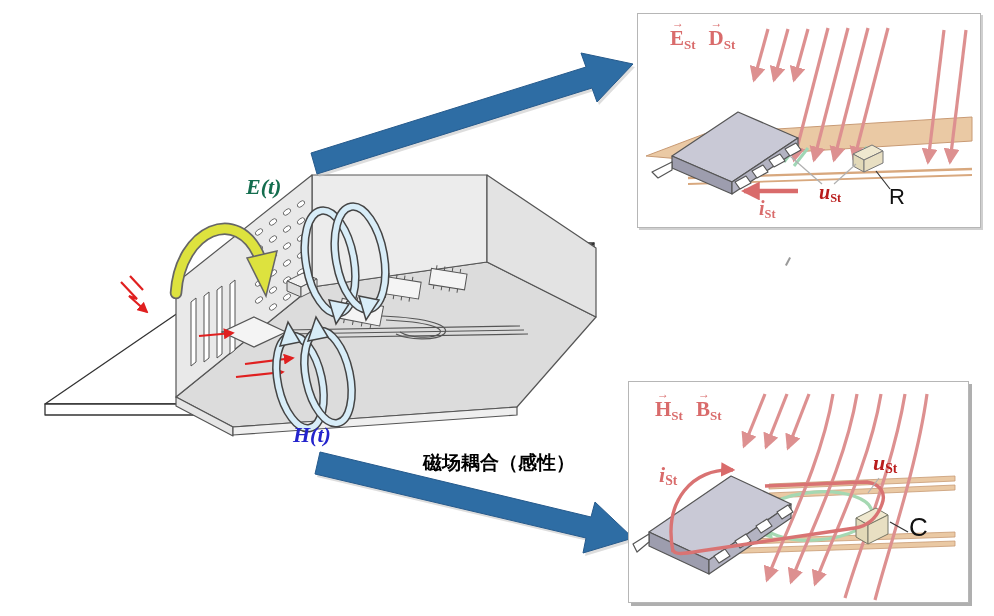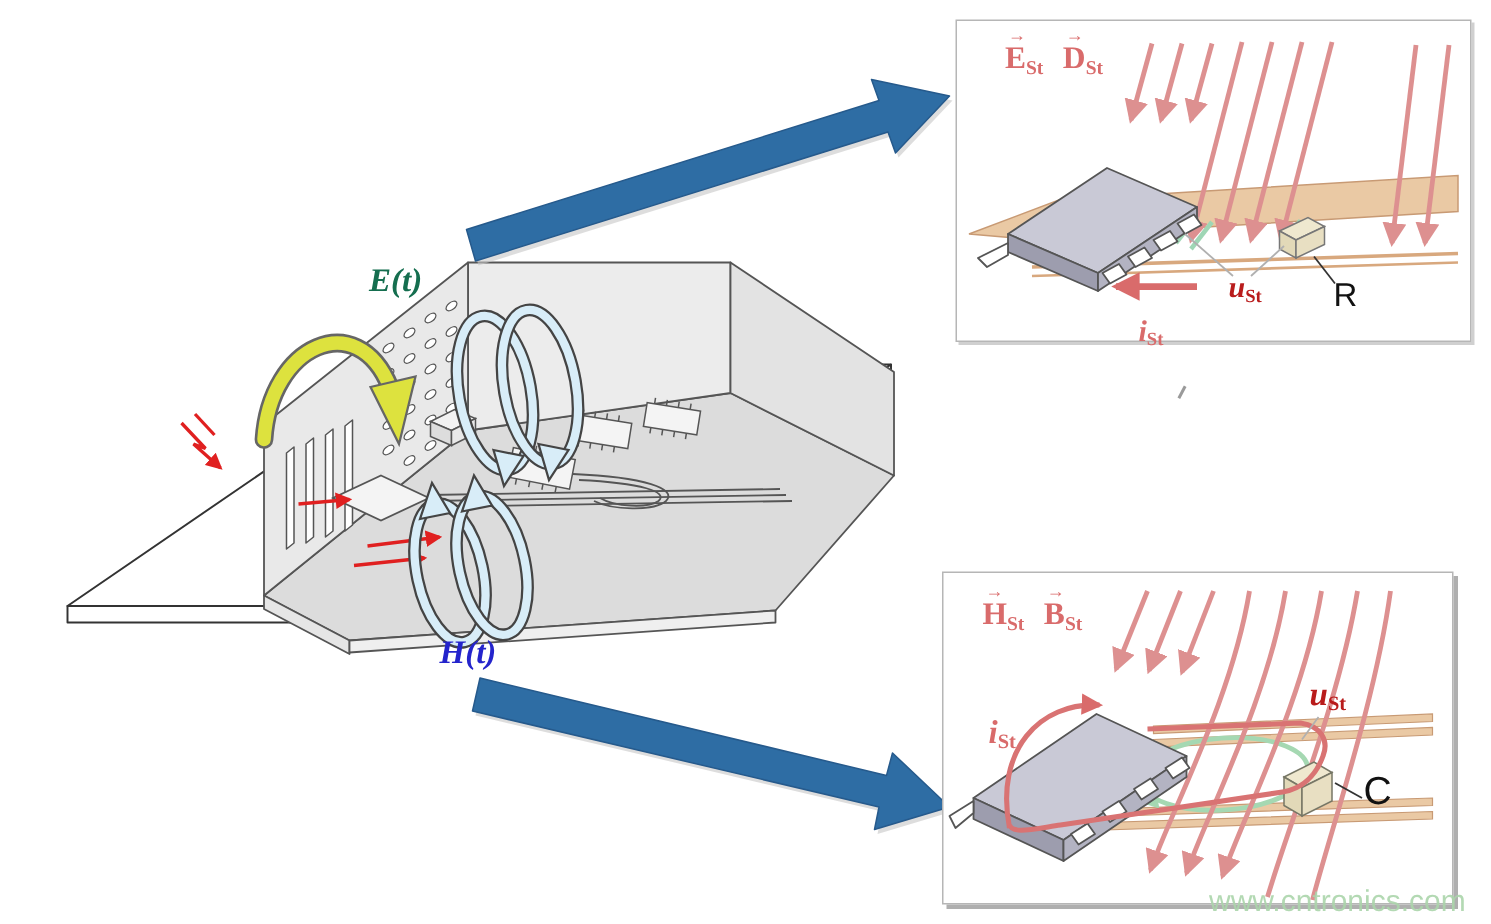--- a/index.html
+++ b/index.html
@@ -35,21 +35,21 @@
   .vec-arrow {
     position:absolute; top:-11px; left:2px; font-size:12px; font-weight:bold;
     font-style:normal;
   }
   .vec-sub { font-size:13px; vertical-align:-4px; font-weight:bold; }
   .sub-label {
     font-family:"Liberation Serif", serif; font-weight:bold; font-style:italic;
     line-height:1; z-index:4;
   }
   .sub-label sub { font-size:0.62em; font-style:normal; vertical-align:-0.25em; }
-  .red-label { color:#d96b6b; font-size:20px;margin-top:13px; }
+  .red-label { color:#d96b6b; font-size:20px; }
   .green-label { color:#b91c1c; font-size:20px; }
   .comp-label {
     font-family:"Liberation Sans", sans-serif; color:#111; z-index:4;
   }
   .watermark {
     position:absolute; left:806px; top:590px; z-index:5;
     font-family:"Liberation Sans", sans-serif; font-size:20px;
     color:#abd5ab; opacity:.9;
   }
   .stray-mark {
@@ -181,20 +181,21 @@
     </g>
 
     <g stroke-linejoin="round">
       <polygon points="313,156 588,70 583,56 635,67 599,105 594,91 319,177" fill="#c7c7c7" opacity="0.6"></polygon>
       <polygon points="311,153 586,67 581,53 633,64 597,102 592,88 317,174" fill="#2e6da4" stroke="#265a8c" stroke-width="1"></polygon>
       <polygon points="322,455 593,520 597,505 635,541 585,556 588,541 317,477" fill="#c7c7c7" opacity="0.6"></polygon>
       <polygon points="320,452 591,517 595,502 633,538 583,553 586,538 315,474" fill="#2e6da4" stroke="#265a8c" stroke-width="1"></polygon>
     </g>
   </svg>
 
+  <div class="lbl cjk-caption" style="left:423px; top:450px;">磁场耦合（感性）</div>
   <div class="lbl serif-label e-green" style="left:214px; top:174px;">E(t)</div>
   <div class="lbl serif-label h-blue" style="left:293px; top:422px;text-align:right;">H(t)</div>
   <div class="stray-mark"></div>
 
   <div id="panel-cap" class="panel">
     <svg width="342" height="213" viewBox="0 0 342 213">
       <defs>
         <marker id="m-sal" viewBox="0 0 6 6" refX="5" refY="3" markerWidth="5" markerHeight="5" orient="auto">
           <path d="M0,0 L6,3 L0,6 Z" fill="#dd9090"></path>
         </marker>
@@ -307,14 +308,13 @@
       </span>
       <span class="vec-item">
         <span class="vec-arrow">→</span><span>B</span><sub class="vec-sub">St</sub>
       </span>
     </div>
     <div class="lbl sub-label red-label" style="left:30px; top:82px; font-size:22px;"><span>i</span><sub>St</sub></div>
     <div class="lbl sub-label green-label" style="left:244px; top:70px; font-size:22px;"><span>u</span><sub>St</sub></div>
     <div class="lbl comp-label" style="left:280px; top:130px; font-size:26px;">C</div>
   </div>
 
-  <div class="watermark">www.cntronics.com</div>
 </div>
 
 </body></html>

